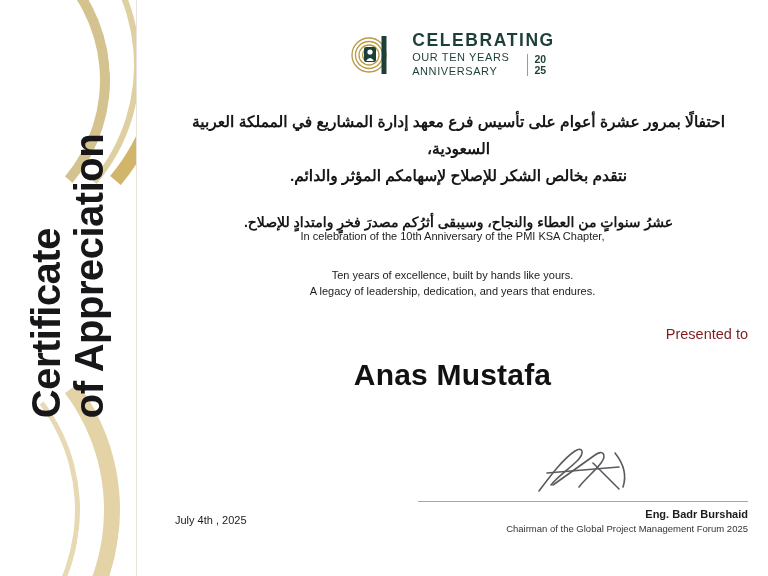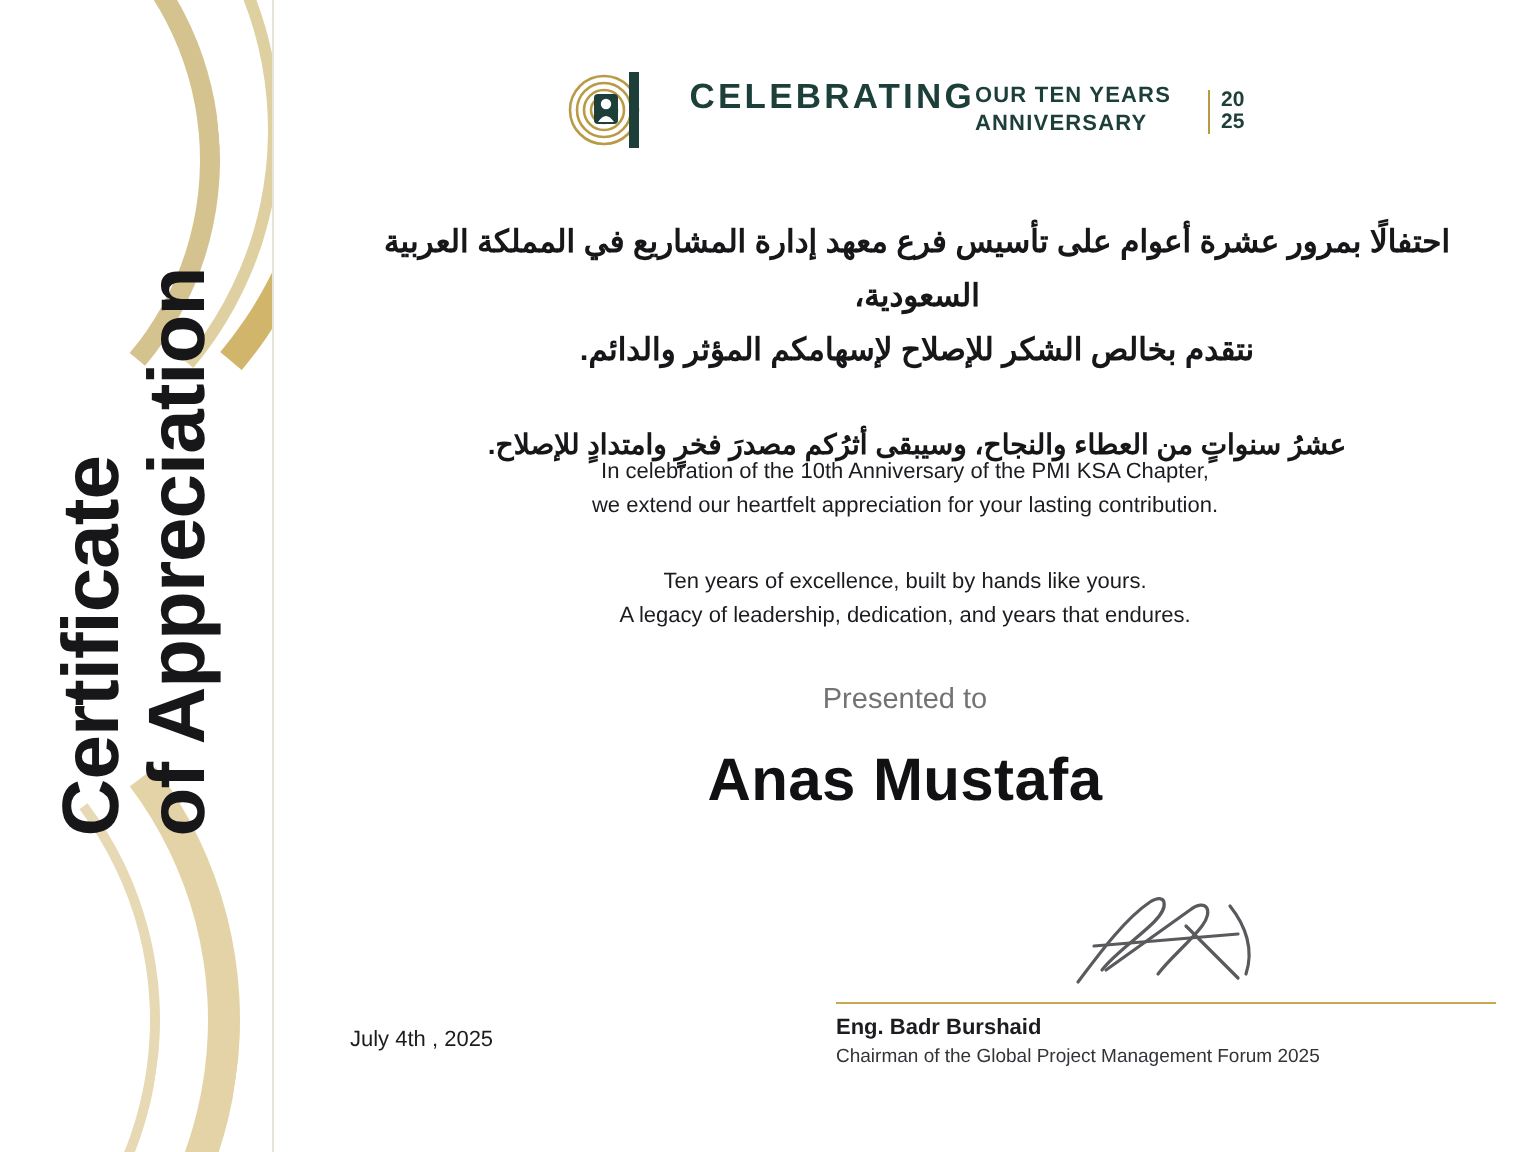--- a/index.html
+++ b/index.html
@@ -145,39 +145,39 @@
     align-items: center;
     gap: 8px;
   }
   .logo-mark {
     position: relative;
     width: 54px;
     height: 54px;
   }
   .logo-text {
     display: flex;
-    flex-direction: row;
+    flex-direction: column;
     align-items: flex-start;
     line-height: 1;
   }
   .logo-celebrating {
     font-size: 17.5px;
     font-weight: bold;
     color: #1d3f3a;
     letter-spacing: 1.6px;
   }
   .logo-row2 {
     display: flex;
     align-items: center;
     gap: 6px;
     margin-top: 2px;
   }
   .logo-sub {
     font-size: 11px;
-    font-weight: bold;
+    font-weight: normal;
     color: #1d3f3a;
     letter-spacing: 0.6px;
     line-height: 1.25;
   }
   .logo-year {
     display: flex;
     flex-direction: column;
     align-items: center;
     justify-content: center;
     border-left: 1.5px solid #b99a45;
@@ -226,37 +226,38 @@
   .eng-para {
     font-size: 11px;
     line-height: 1.5;
   }
   .eng-para.second {
     margin-top: 22px;
   }
   .presented-to {
     margin-top: 26px;
     font-size: 14.5px;
-    color: #737373;
+    color: #7f1d1d;
+    text-align: right;
   }
   .recipient {
     margin-top: 16px;
     font-size: 30px;
     font-weight: bold;
     color: #111114;
     letter-spacing: 0.2px;
   }
 
   
   .signature {
     position: absolute;
     right: 20px;
     bottom: 42px;
     width: 330px;
-    text-align: left;
+    text-align: right;
   }
   .sig-mark {
     height: 54px;
     display: flex;
     align-items: flex-end;
     justify-content: center;
   }
   .sig-line {
     border-bottom: 1px solid #c8a951;
     margin: 4px 0 6px 0;
@@ -340,21 +341,20 @@
 
     <div class="arabic-block">
       <div class="arabic-line">احتفالًا بمرور عشرة أعوام على تأسيس فرع معهد إدارة المشاريع في المملكة العربية السعودية،</div>
       <div class="arabic-line">نتقدم بخالص الشكر للإصلاح لإسهامكم المؤثر والدائم.</div>
       <div class="arabic-second">عشرُ سنواتٍ من العطاء والنجاح، وسيبقى أثرُكم مصدرَ فخرٍ وامتدادٍ للإصلاح.</div>
     </div>
 
     <div class="english-block">
       <div class="eng-para">
         <div>In celebration of the 10th Anniversary of the PMI KSA Chapter,</div>
-        <div>we extend our heartfelt appreciation for your lasting contribution.</div>
       </div>
       <div class="eng-para second">
         <div>Ten years of excellence, built by hands like yours.</div>
         <div>A legacy of leadership, dedication, and years that endures.</div>
       </div>
       <div class="presented-to">Presented to</div>
       <div class="recipient">Anas Mustafa</div>
     </div>
 
     <div class="signature">

